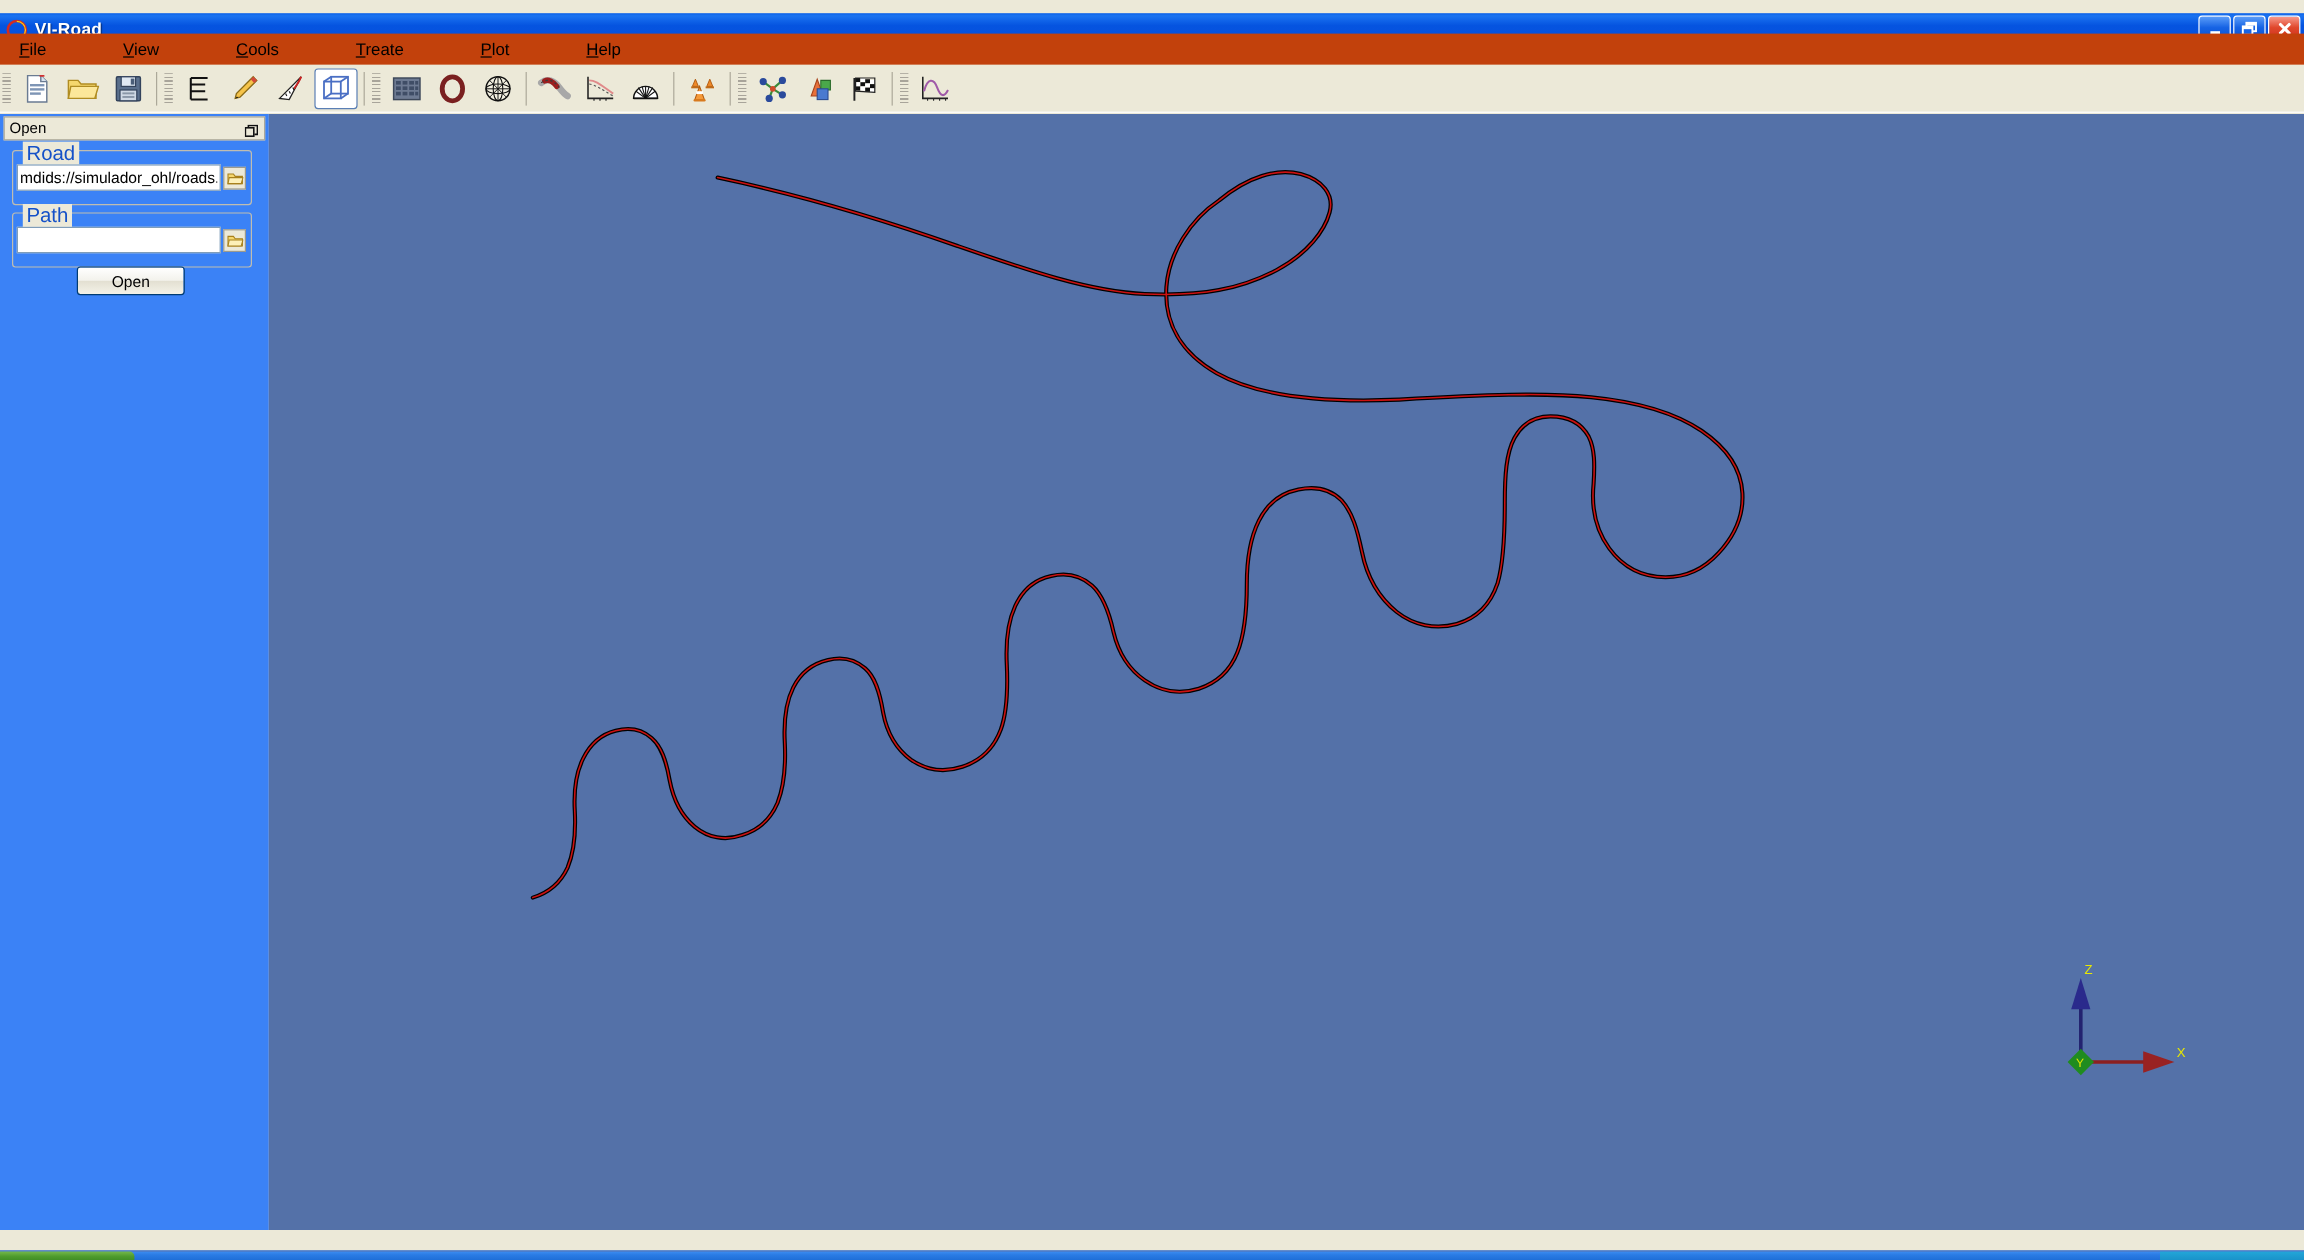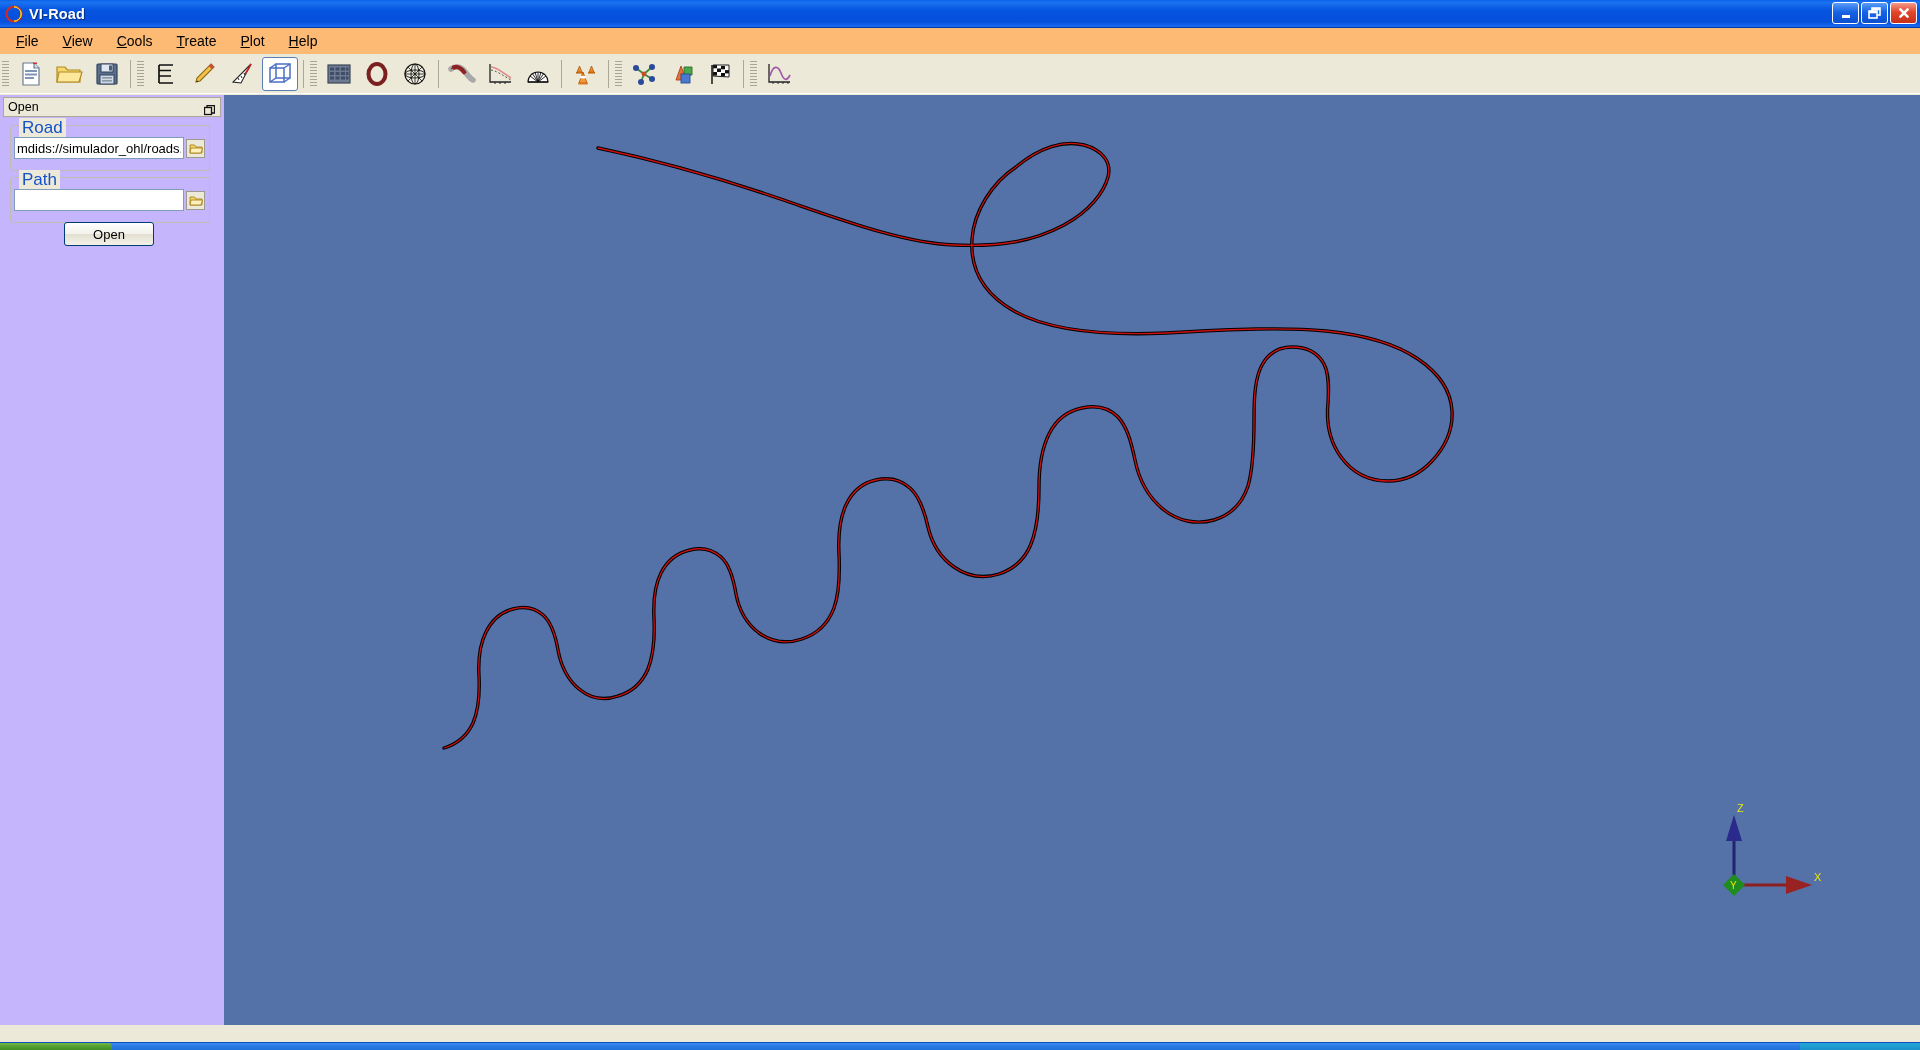--- a/index.html
+++ b/index.html
@@ -5,21 +5,21 @@
   * { box-sizing: border-box; margin:0; padding:0; }
   html,body{
     width:1920px; height:1050px; overflow:hidden;
     font-family:"Liberation Sans", sans-serif;
     background:#ece9d8;
   }
   #app{ position:relative; width:1920px; height:1050px; }
 
   
   .titlebar{
-    position:absolute; left:0; top:0; width:1920px; height:28px;
+    position:absolute; left:0; top:11px; width:1920px; height:28px;
     background:linear-gradient(to bottom,#0a60e8 0%,#1b73f0 8%,#0554e0 38%,#0650dc 80%,#1a6cee 100%);
     display:flex; align-items:center; border-bottom:1px solid #003cb0;
   }
   .title-icon{
     width:18px;height:18px;margin-left:5px;margin-right:6px;
     position:relative;flex:0 0 auto;
   }
   .title-text{
     color:#ffffff; font-size:14.5px; font-weight:bold;
     text-shadow:1px 1px 1px rgba(0,0,0,.45); letter-spacing:.2px;
@@ -29,21 +29,21 @@
     width:27px;height:22px;border:1px solid #ffffff;border-radius:3px;
     display:flex;align-items:center;justify-content:center;position:relative;
   }
   .winbtn.min{background:linear-gradient(to bottom,#5a9cf8,#1663e4 45%,#0a4fd0);}
   .winbtn.max{background:linear-gradient(to bottom,#5a9cf8,#1663e4 45%,#0a4fd0);}
   .winbtn.close{background:linear-gradient(to bottom,#f7998a,#e0472c 45%,#c8301a);}
 
   
   .menubar{
     position:absolute; left:0; top:28px; width:1920px; height:26px;
-    background:#fdba74; display:flex; align-items:center; padding-left:4px;
+    background:#c2410c; display:flex; align-items:center; padding-left:4px;gap:40px;
   }
   .menuitem{
     font-size:14px; color:#000; padding:3px 12px; cursor:default;
     white-space:nowrap;
   }
   .menuitem .mn{ text-decoration:underline; }
 
   
   .toolbar{
     position:absolute; left:0; top:54px; width:1920px; height:40px;
@@ -57,21 +57,21 @@
   .tbtn{
     width:36px;height:34px;margin:0 1px;display:flex;align-items:center;justify-content:center;
     border:1px solid transparent;border-radius:3px;flex:0 0 auto;
   }
   .tbtn.sel{ border:1px solid #5a7fb5; background:#ffffff; }
   .tsep{ width:1px;height:28px;background:#aca899;margin:0 4px; flex:0 0 auto;}
 
   
   .leftpanel{
     position:absolute; left:0; top:95px; width:224px; height:935px;
-    background:#c4b5fd;
+    background:#3b82f6;
   }
   .panel-header{
     margin:2px 3px 0 3px; height:20px; border:1px solid #aca899;
     background:#ece9d8; display:flex; align-items:center; padding:0 4px;
     position:relative;
   }
   .panel-title{ font-size:12.5px; color:#000; }
   .undock{ position:absolute; right:5px; top:4px; width:11px;height:11px;}
 
   .groupbox{

